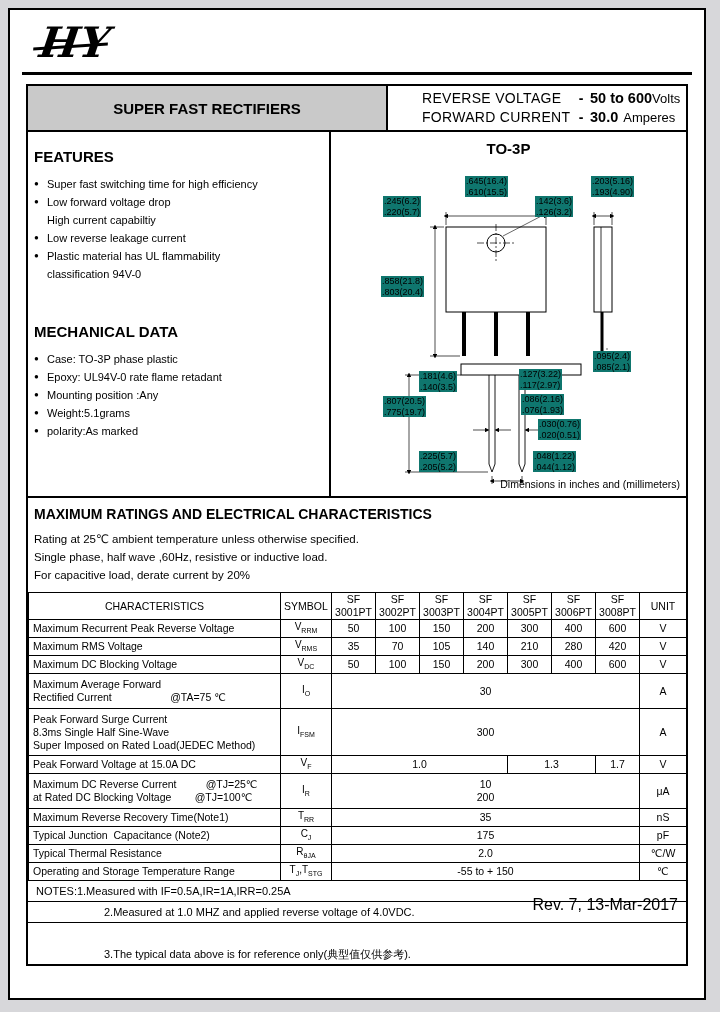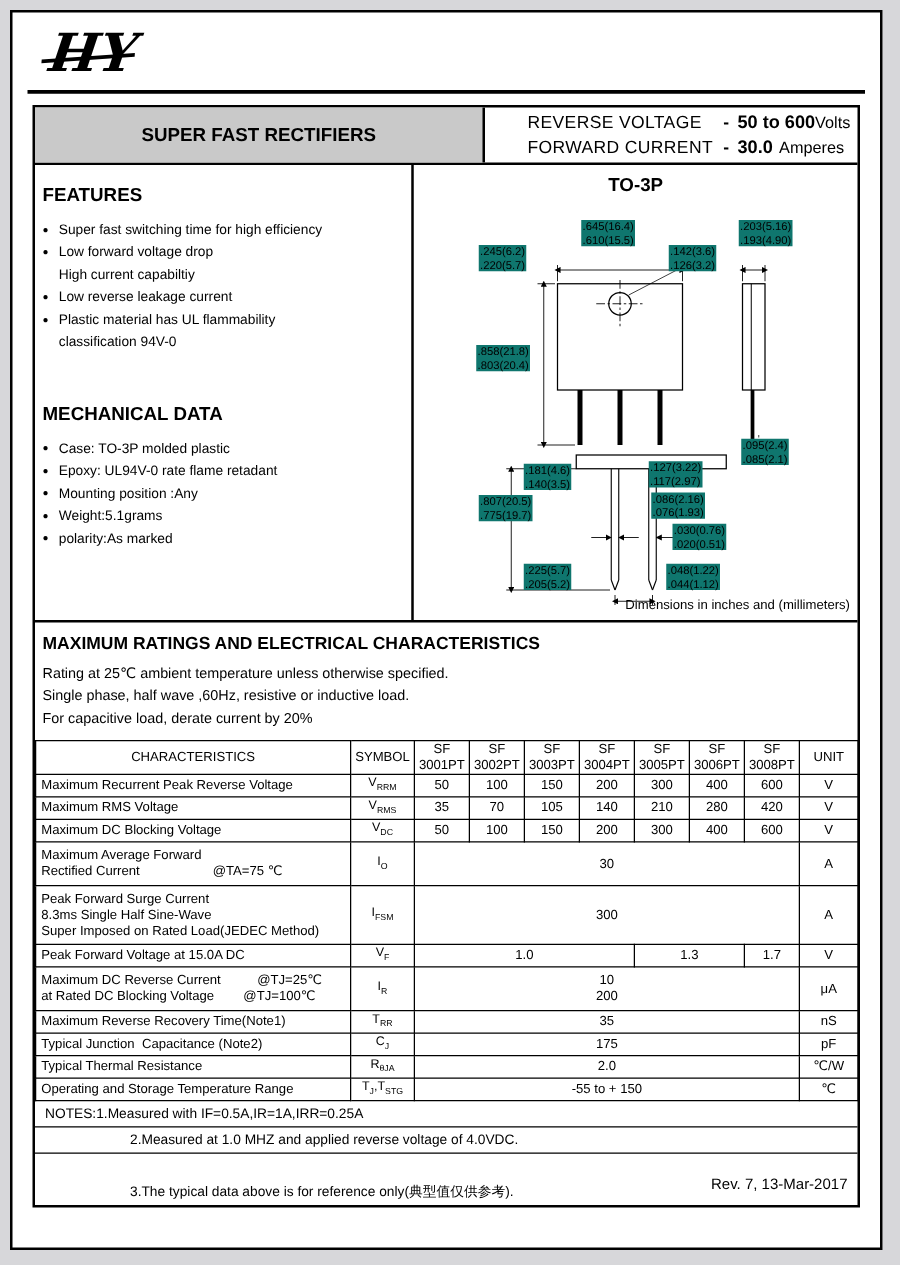--- a/index.html
+++ b/index.html
@@ -69,21 +69,21 @@
   tr.h2 td{height:34px;}
   tr.h3 td{height:46px;}
   .prel{white-space:pre-line;line-height:15px;}
 
   .notes{font-size:11px;}
   .nrow{border-bottom:1px solid #000;line-height:20px;height:20px;padding-left:8px;
     white-space:nowrap;overflow:hidden;}
   .nrow:last-child{border-bottom:none;margin-top:21px;}
   .nrow.ind{padding-left:76px;}
 
-  .rev{position:absolute;right:26px;top:930px;font-size:12px;}
+  .rev{position:absolute;right:26px;top:886px;font-size:16px;}
 </style>
 </head>
 <body>
 
 <div class="page">
 
   <div class="top">
     <div class="logo">HY</div>
   </div>
   <div class="rule"></div>
@@ -134,21 +134,21 @@
             </div>
           <div class="bitem">
               <span class="blt"></span>
               <span>classification 94V-0</span>
             </div>
         </div>
         <div class="sec-head mech-head">MECHANICAL DATA</div>
         <div class="blist">
           <div class="bitem">
               <span class="blt">●</span>
-              <span>Case: TO-3P molded plastic</span>
+              <span>Case: TO-3P phase plastic</span>
             </div>
           <div class="bitem">
               <span class="blt">●</span>
               <span>Epoxy:  UL94V-0 rate flame retadant</span>
             </div>
           <div class="bitem">
               <span class="blt">●</span>
               <span>Mounting position :Any</span>
             </div>
           <div class="bitem">

